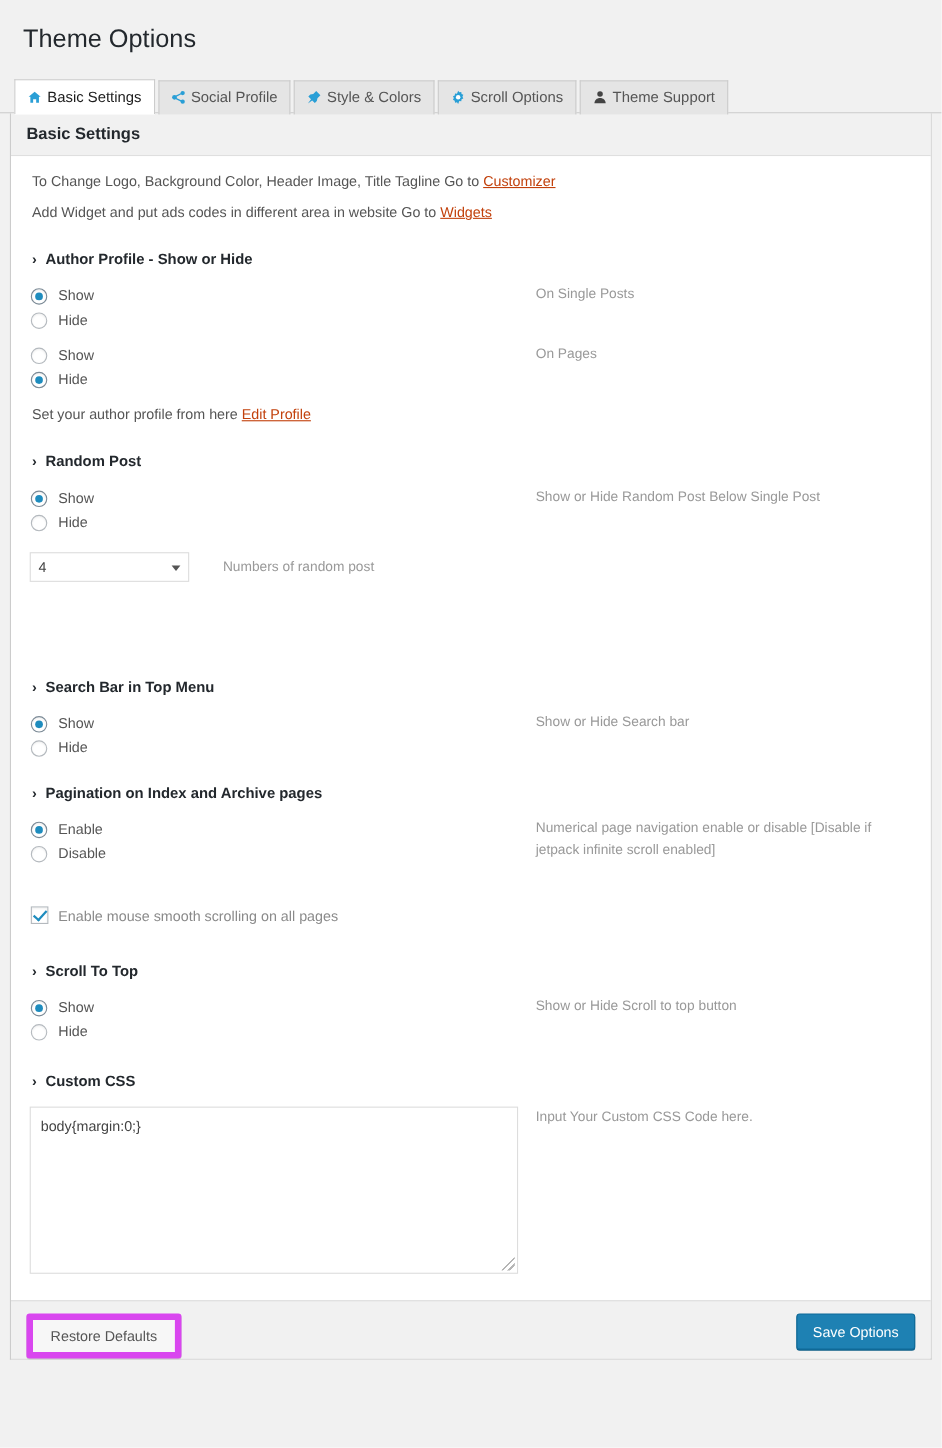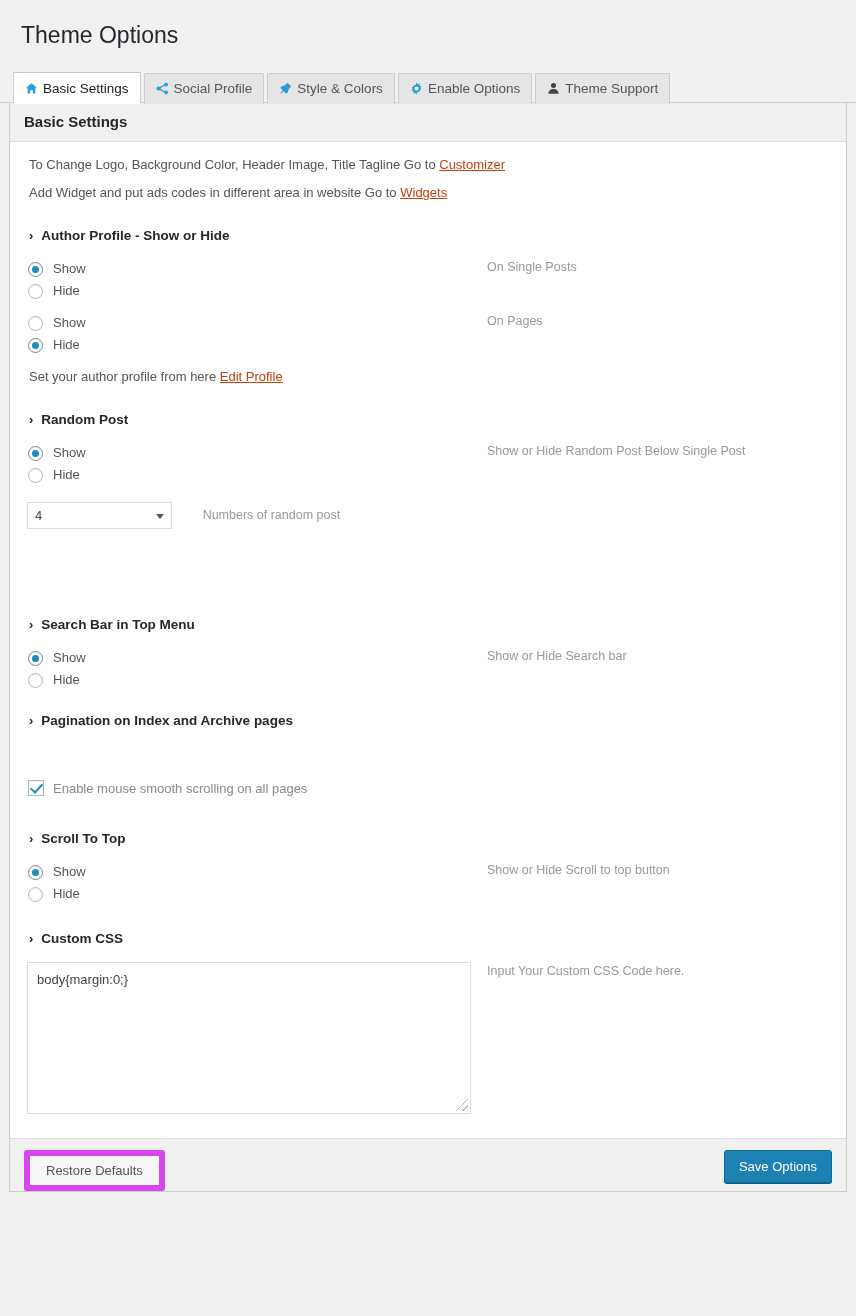--- a/index.html
+++ b/index.html
@@ -319,21 +319,21 @@
       </svg>
     </span><span>Style &amp; Colors</span>
   </div>
 
   <div class="nav-tab">
     <span class="tab-ico">
       <svg viewBox="0 0 16 16" width="13" height="13">
         <path fill="#2a9fd6" d="M8 0.6 9.3 2.4l2.2-.4.3 2.2 2 1-1 2 1 2-2 1-.3 2.2-2.2-.4L8 15.4 6.7 13.6l-2.2.4-.3-2.2-2-1 1-2-1-2 2-1 .3-2.2 2.2.4z"></path>
         <circle cx="8" cy="8" r="2.5" fill="#ffffff"></circle>
       </svg>
-    </span><span>Enable Options</span>
+    </span><span>Scroll Options</span>
   </div>
 
   <div class="nav-tab">
     <span class="tab-ico">
       <svg viewBox="0 0 16 16" width="13" height="13">
         <circle cx="8" cy="4.2" r="3.1" fill="#444"></circle>
         <path fill="#444" d="M1.7 14.6c0-3.5 2.8-6 6.3-6s6.3 2.5 6.3 6z"></path>
       </svg>
     </span><span>Theme Support</span>
   </div>
@@ -458,20 +458,33 @@
       </div>
     </div>
 
     <div class="sp-22"></div>
 
     <div class="section">
       <div class="section-title">
         <span class="chev">›</span><span>Pagination on Index and Archive pages</span>
       </div>
       <div class="sp-14"></div>
+      <div class="row">
+        <div class="controls">
+          <label class="opt">
+            <span class="radio on"></span>
+            <span>Enable</span>
+          </label>
+          <label class="opt">
+            <span class="radio"></span>
+            <span>Disable</span>
+          </label>
+        </div>
+        <div class="desc">Numerical page navigation enable or disable [Disable if jetpack infinite scroll enabled]</div>
+      </div>
     </div>
 
     <div class="sp-22"></div>
 
     <div class="section">
       <div class="sp-14"></div>
       <label class="cbx-line">
         <span class="cbx on"></span>
         <span>Enable mouse smooth scrolling on all pages</span>
       </label>

